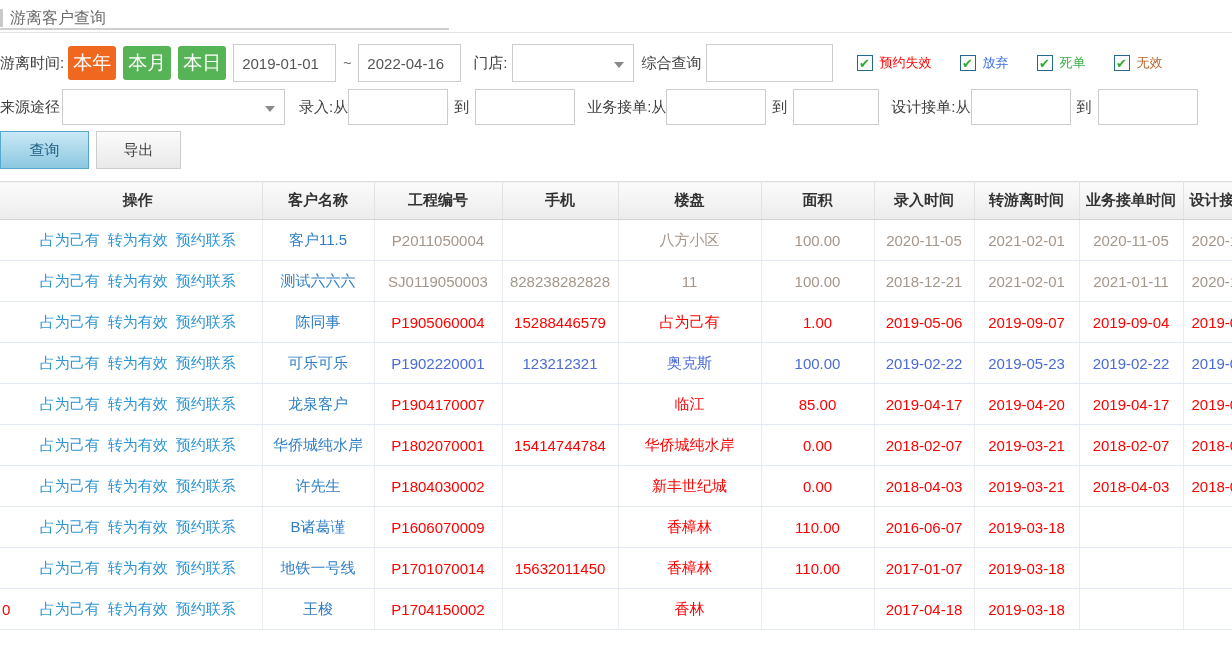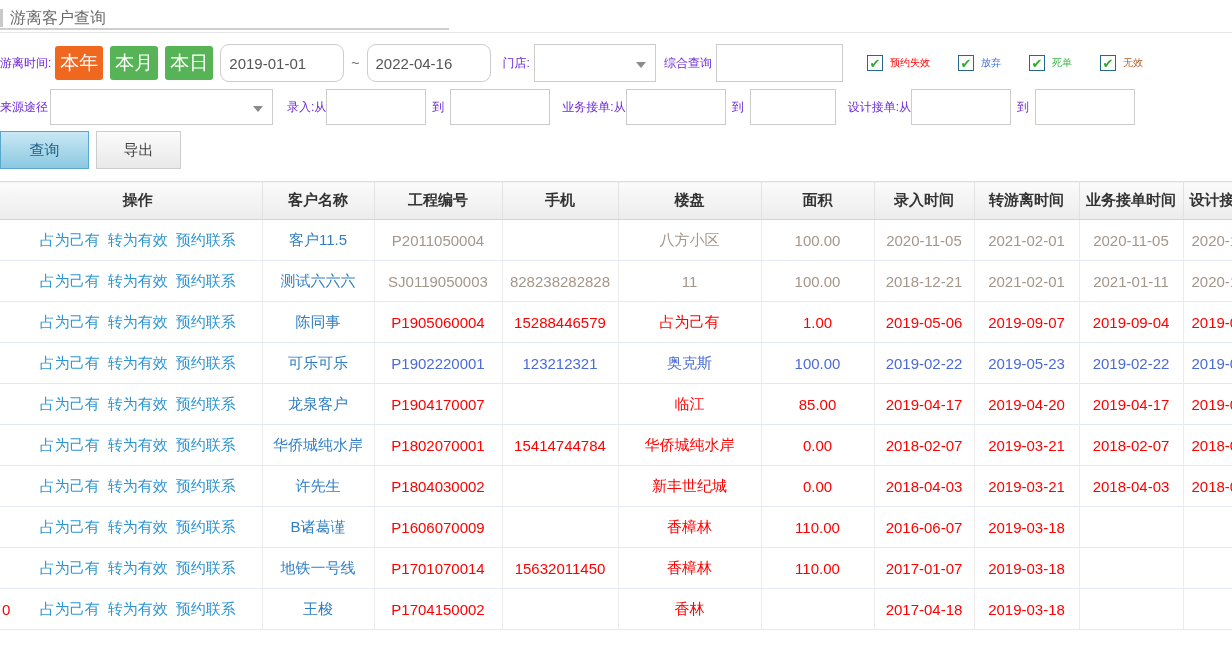--- a/index.html
+++ b/index.html
@@ -13,43 +13,43 @@
   .title-bar .title-icon { position:absolute; left:0; top:9px; width:3px; height:18px;
     background:#c9c9c9; }
   .title-text { font-size:16px; color:#6b6b6b; }
   .title-bar::after { content:""; position:absolute; left:0; bottom:2px; width:449px;
     height:2px; background:#cfcfcf; }
 
   
   .f-row { display:flex; align-items:center; white-space:nowrap; }
   .row1 { padding:10px 0 0 0; height:50px; }
   .row2 { padding:6px 0 0 0; height:42px; }
-  .lbl { font-size:12px; color:#6d28d9; flex:0 0 auto; }
+  .lbl { font-size:15px; color:#404040; flex:0 0 auto; }
   .qbtn { border:none; color:#fff; font-size:19px; width:48px; height:34px;
     border-radius:3px; margin-right:7px; cursor:pointer;
     font-family:"Liberation Sans","DejaVu Sans",sans-serif; }
   .qbtn.orange { background:#f0671f; }
   .qbtn.green  { background:#56b456; }
   input.box { border:1px solid #ccc; background:#fff; color:#555; font-size:15px;
     padding:0 8px; outline:none; font-family:"Liberation Sans","DejaVu Sans",sans-serif; }
-  .date-input { width:124px; height:38px;border-radius:9px; }
+  .date-input { width:103px; height:38px; }
   .tilde { color:#666; font-size:14px; margin:0 7px; }
   .select { position:relative; border:1px solid #ccc; background:#fff; height:38px; }
   .select .sel-value { line-height:36px; padding-left:8px; font-size:14px; color:#555; }
   .select .arrow { position:absolute; right:9px; top:17px; width:0; height:0;
     border-left:5px solid transparent; border-right:5px solid transparent;
     border-top:6px solid #8a8a8a; }
   .store-select { width:122px; margin:0 8px 0 4px; }
   .combined-input { width:127px; height:38px; }
   .checks { display:flex; align-items:center; margin-left:24px; }
   .chk-item { display:flex; align-items:center; margin-right:28px; cursor:pointer; }
   .chk-box { width:16px; height:16px; border:1px solid #26688f; background:#fdfdfd;
     display:inline-flex; align-items:center; justify-content:center; margin-right:7px; }
   .chk-mark { color:#2eaa2e; font-size:13px; font-weight:bold; line-height:1; }
-  .chk-label { font-size:10px; }
+  .chk-label { font-size:13px; }
 
   .source-select { width:223px; margin:0 14px 0 2px; height:36px; }
   .source-select .arrow { top:16px; }
   .row2 input.box { height:36px; }
   .in-sm { width:100px; }
   .in-xs { width:86px; }
   .to-lbl { margin:0 6px; }
   .ml12 { margin-left:12px; }
 
   

